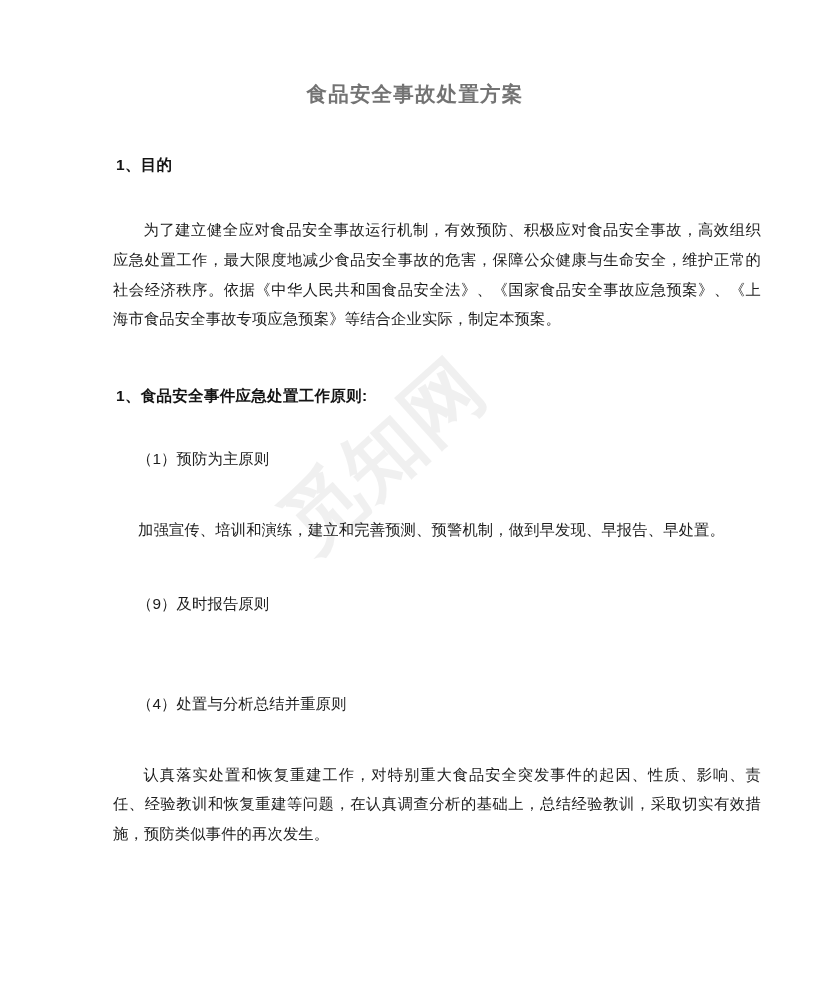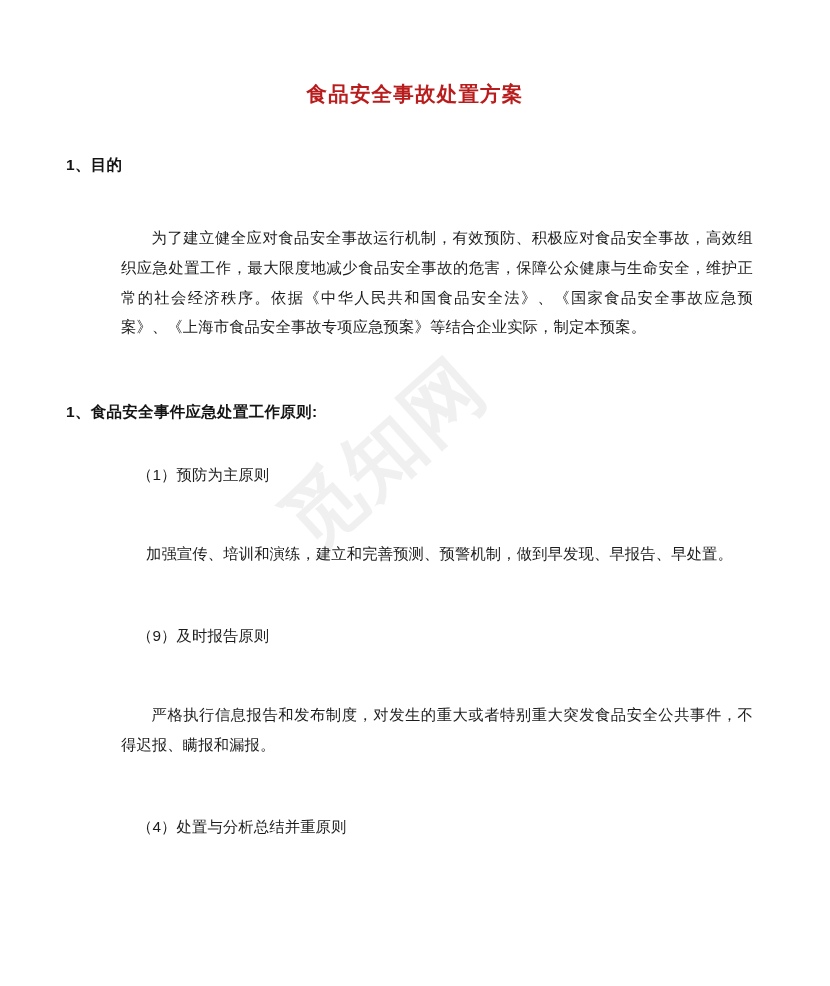--- a/index.html
+++ b/index.html
@@ -54,34 +54,34 @@
     padding: 0;
   }
 
   .doc-title {
     margin: 0;
     padding-top: 80px;
     text-align: center;
     font-size: 20.5px;
     font-weight: 700;
     letter-spacing: 1.2px;
-    color: #b91c1c;
+    color: #737373;
   }
 
   .section-heading {
     margin: 0;
     font-size: 15.5px;
     font-weight: 700;
     color: #141414;
     letter-spacing: 0.3px;
-    padding-left: 66px;
+    padding-left: 116px;
   }
 
   .para {
-    margin: 16px;
+    margin: 8px;
     font-size: 15.3px;
     line-height: 1.95;
     color: #1c1c1c;
     padding-left: 105px;
     padding-right: 61px;
     text-align: justify;
     text-justify: inter-ideograph;
     letter-spacing: 0.15px;
   }
   .para.indent {
@@ -143,23 +143,23 @@
     <div class="sp-l1-p2"></div>
 
     <p class="para flush">加强宣传、培训和演练，建立和完善预测、预警机制，做到早发现、早报告、早处置。</p>
 
     <div class="sp-p2-l2"></div>
 
     <p class="list-item">（9）及时报告原则</p>
 
     <div class="sp-l2-p3"></div>
 
-    <p class="para indent">严格执行信息报告和发布制度，对发生的重大或者特别重大突发食品安全公共事件，不得迟报、瞒报和漏报。</p>
 
     <div class="sp-p3-l3"></div>
 
     <p class="list-item">（4）处置与分析总结并重原则</p>
 
     <div class="sp-l3-p4"></div>
 
+    <p class="para indent">认真落实处置和恢复重建工作，对特别重大食品安全突发事件的起因、性质、影响、责任、经验教训和恢复重建等问题，在认真调查分析的基础上，总结经验教训，采取切实有效措施，预防类似事件的再次发生。</p>
 
   </div>
 </div>
 
 </body></html>

